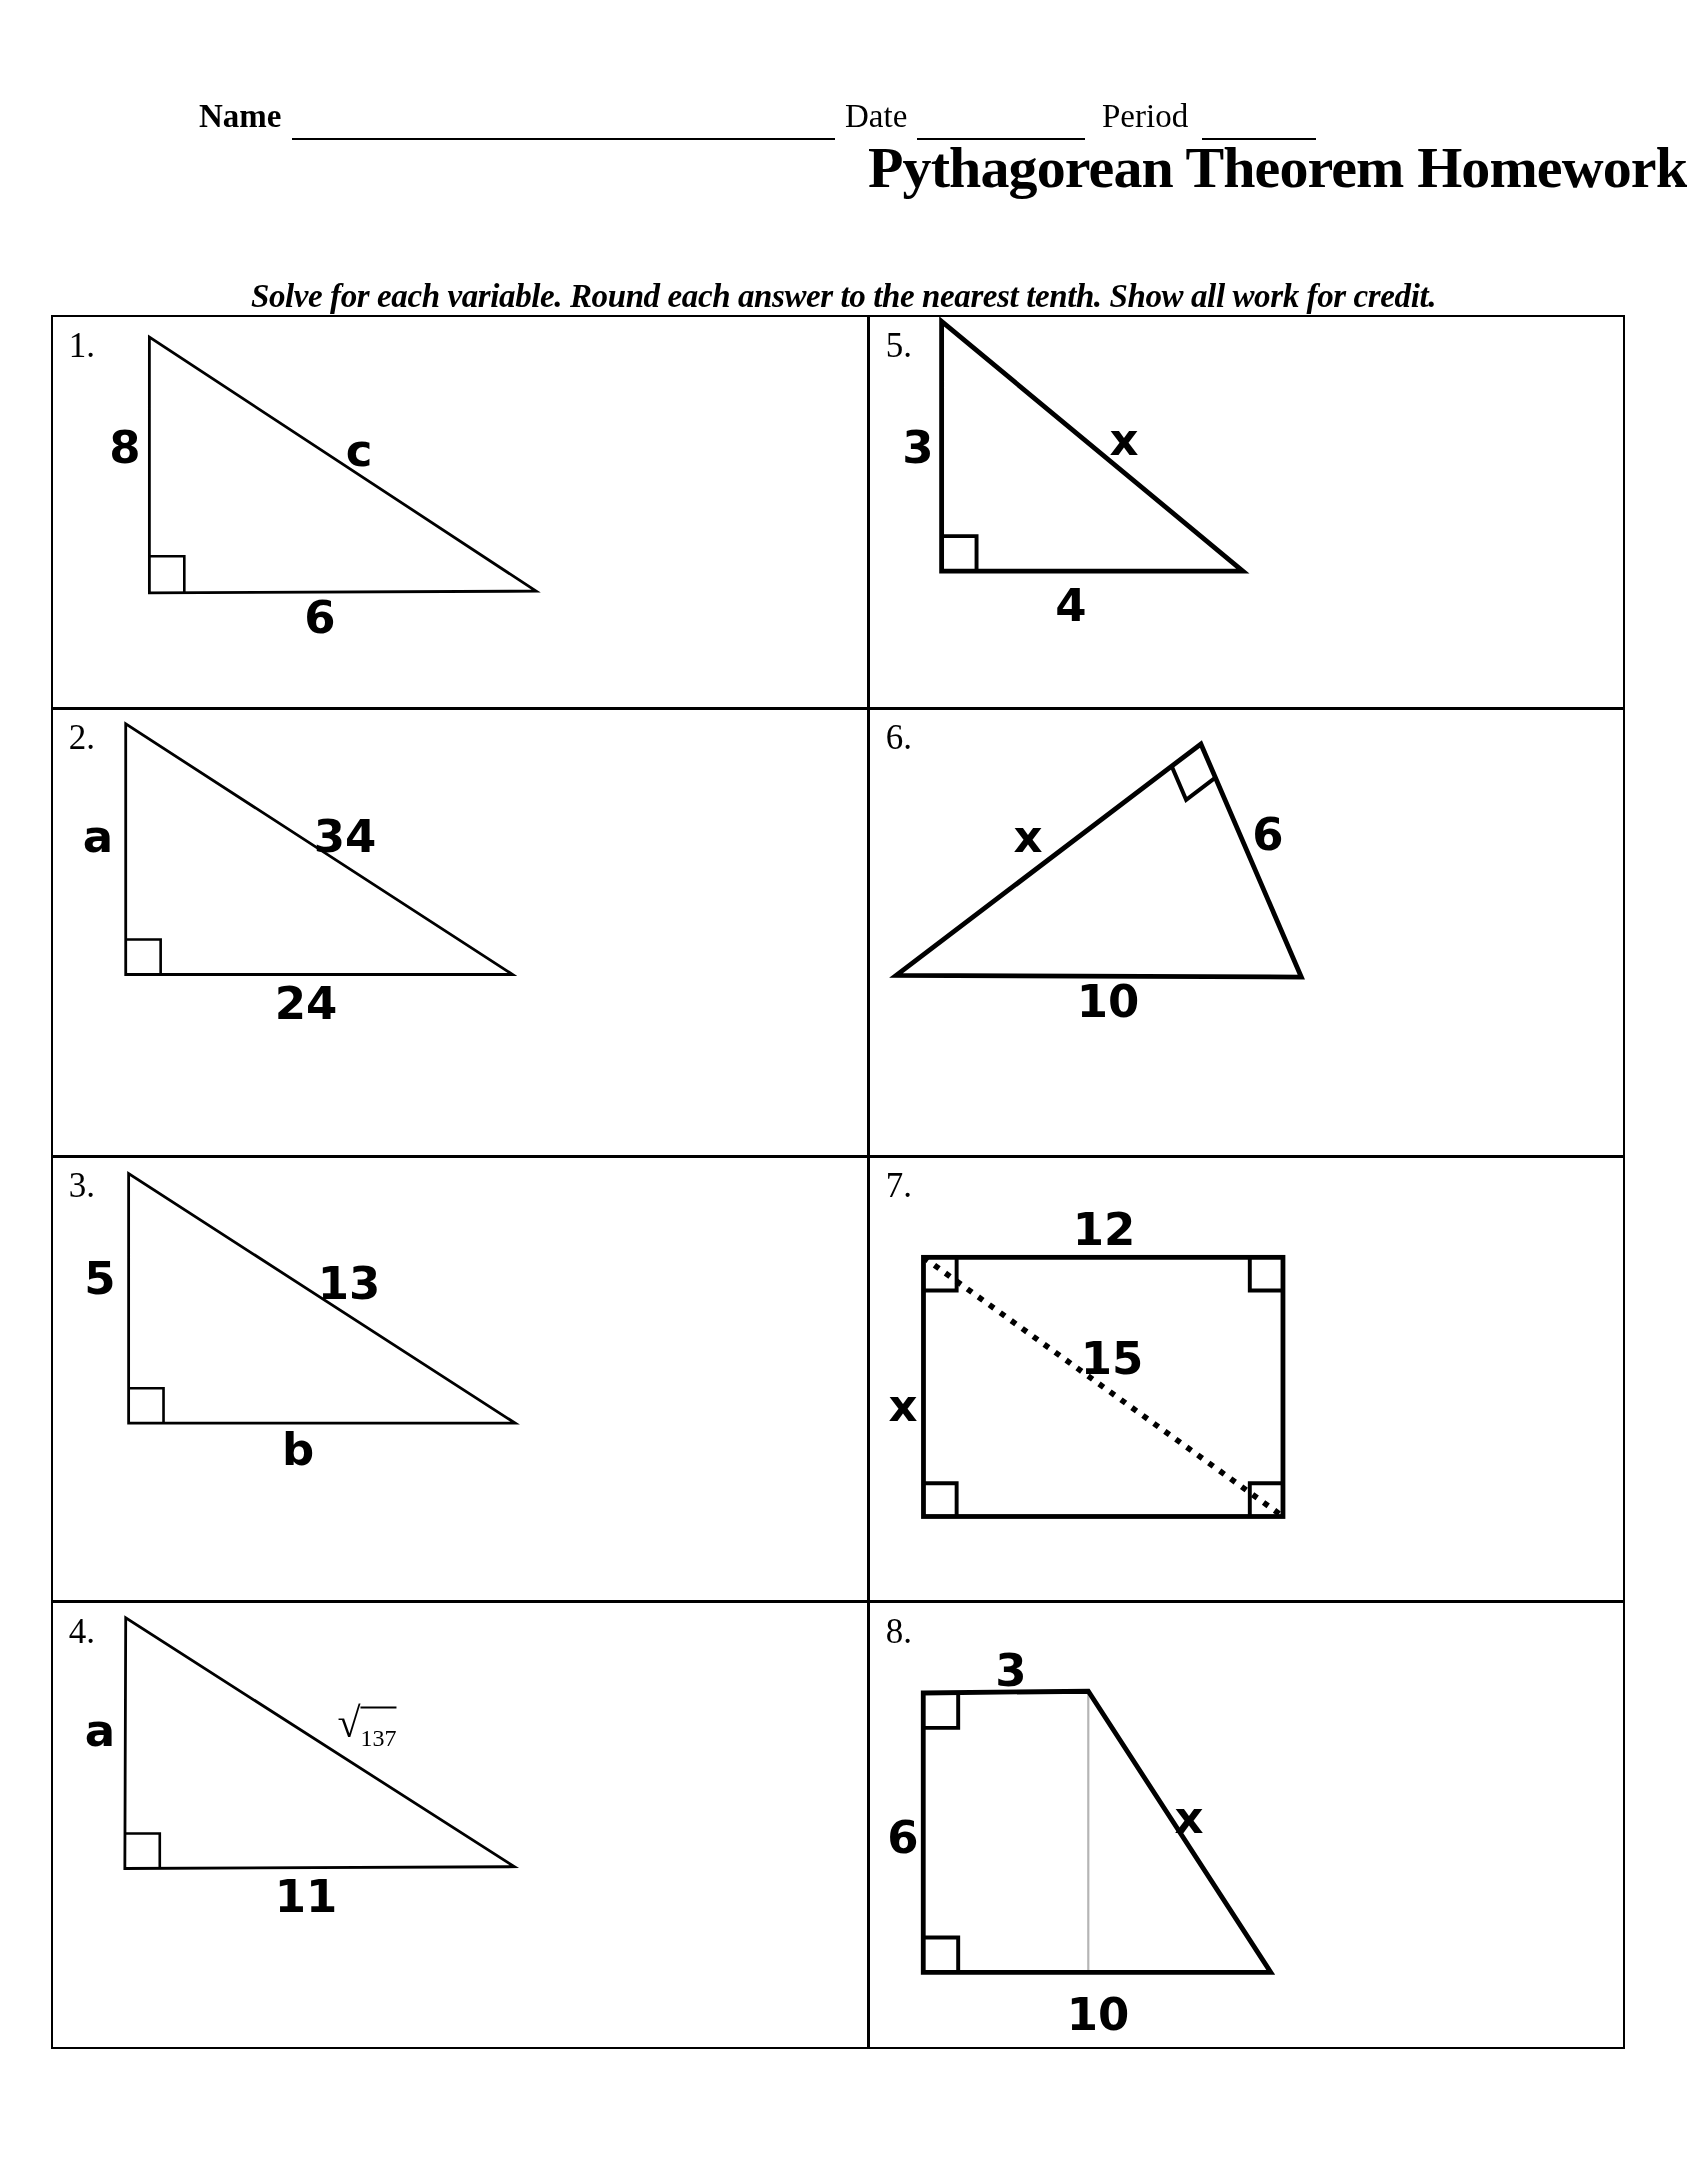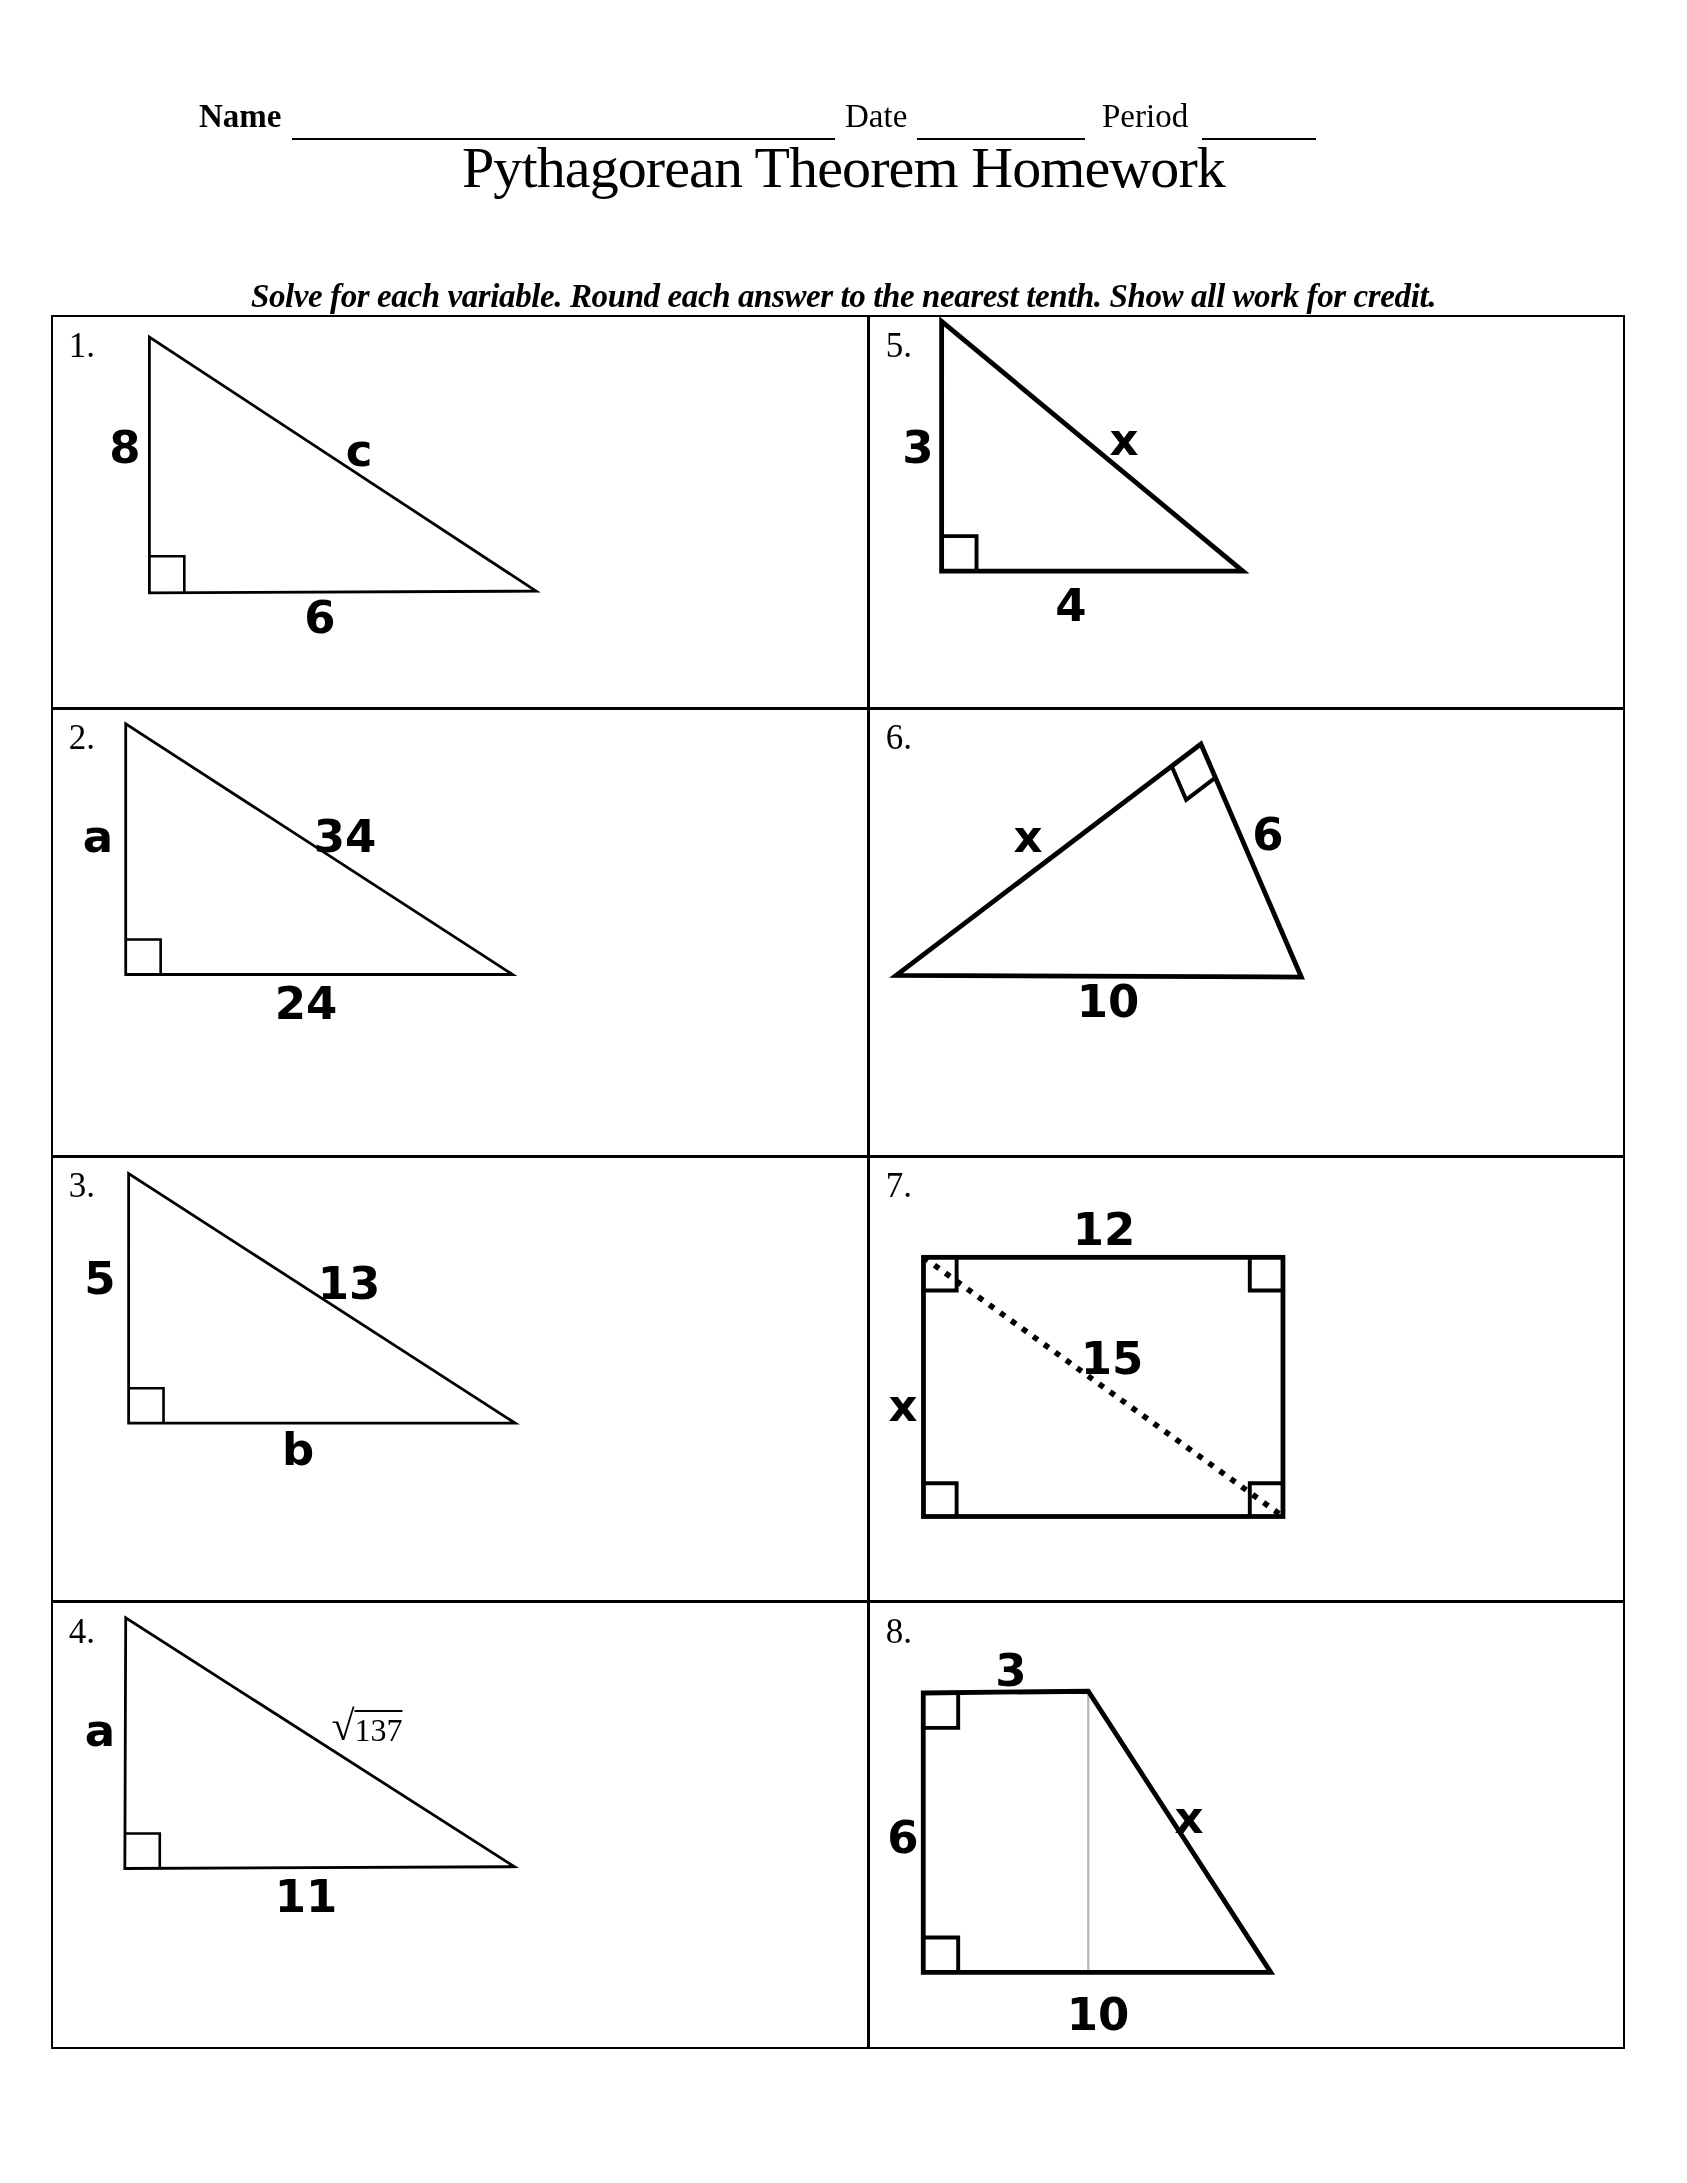--- a/index.html
+++ b/index.html
@@ -1,33 +1,33 @@
 <!DOCTYPE html>
 <html style="font-size:14px"><head>
 <meta charset="utf-8">
 <style>
   html,body{margin:0;padding:0;background:#fff;}
   body{width:1687px;height:2184px;position:relative;font-family:"Liberation Serif",serif;color:#000;overflow:hidden;}
   .abs{position:absolute;}
   
   .hlabel{font-size:33px;line-height:1;white-space:nowrap;}
   .blank{height:0;border-bottom:2.6px solid #000;}
-  .title{left:0;top:139px;width:100%;text-align:center;font-size:58px;font-weight:normal;line-height:1;letter-spacing:-0.9px;}
+  .title{left:0;top:139px;width:100%;text-align:right;font-size:58px;font-weight:bold;line-height:1;letter-spacing:-0.9px;}
   .instructions{left:0;top:280px;width:100%;text-align:center;font-size:33px;font-weight:bold;line-height:1;letter-spacing:-0.4px;font-style:italic;}
   
   .grid{left:51px;top:315px;width:1574px;height:1734px;border:2.6px solid #000;box-sizing:border-box;}
   .vline{position:absolute;left:814px;top:0;width:2.6px;height:100%;background:#000;}
   .hline{position:absolute;left:0;width:100%;height:2.6px;background:#000;}
   .cell{position:absolute;overflow:hidden;}
   .cell svg{position:absolute;left:0;top:0;}
   .pnum{position:absolute;left:15.7px;top:10.5px;font-size:35px;line-height:1;font-family:"Liberation Serif",serif;}
   .lbl{position:absolute;transform:translate(-50%,-50%);font-family:"DejaVu Sans",sans-serif;font-weight:bold;font-size:45px;line-height:1;white-space:nowrap;}
   .sqrtlbl{position:absolute;transform:translate(-50%,-50%);font-family:"Liberation Serif",serif;font-size:33px;line-height:1;white-space:nowrap;display:flex;align-items:flex-start;}
   .radsign{font-size:42px;line-height:0.78;}
-  .radicand{border-top:2.6px solid #000;padding-top:2px;font-size:32px;line-height:1;}
+  .radicand{border-top:2.6px solid #000;padding-top:17px;font-size:24px;line-height:1;}
   .shape{fill:none;stroke:#000;}
   .thin{stroke-width:3.2px;}
   .thick{stroke-width:5.5px;}
   .marker{stroke-width:3px;}
   .markerthick{stroke-width:4.5px;}
 </style>
 </head>
 <body>
 
 <div class="abs hlabel" style="left:199px;top:100px;font-weight:bold;">Name</div>

